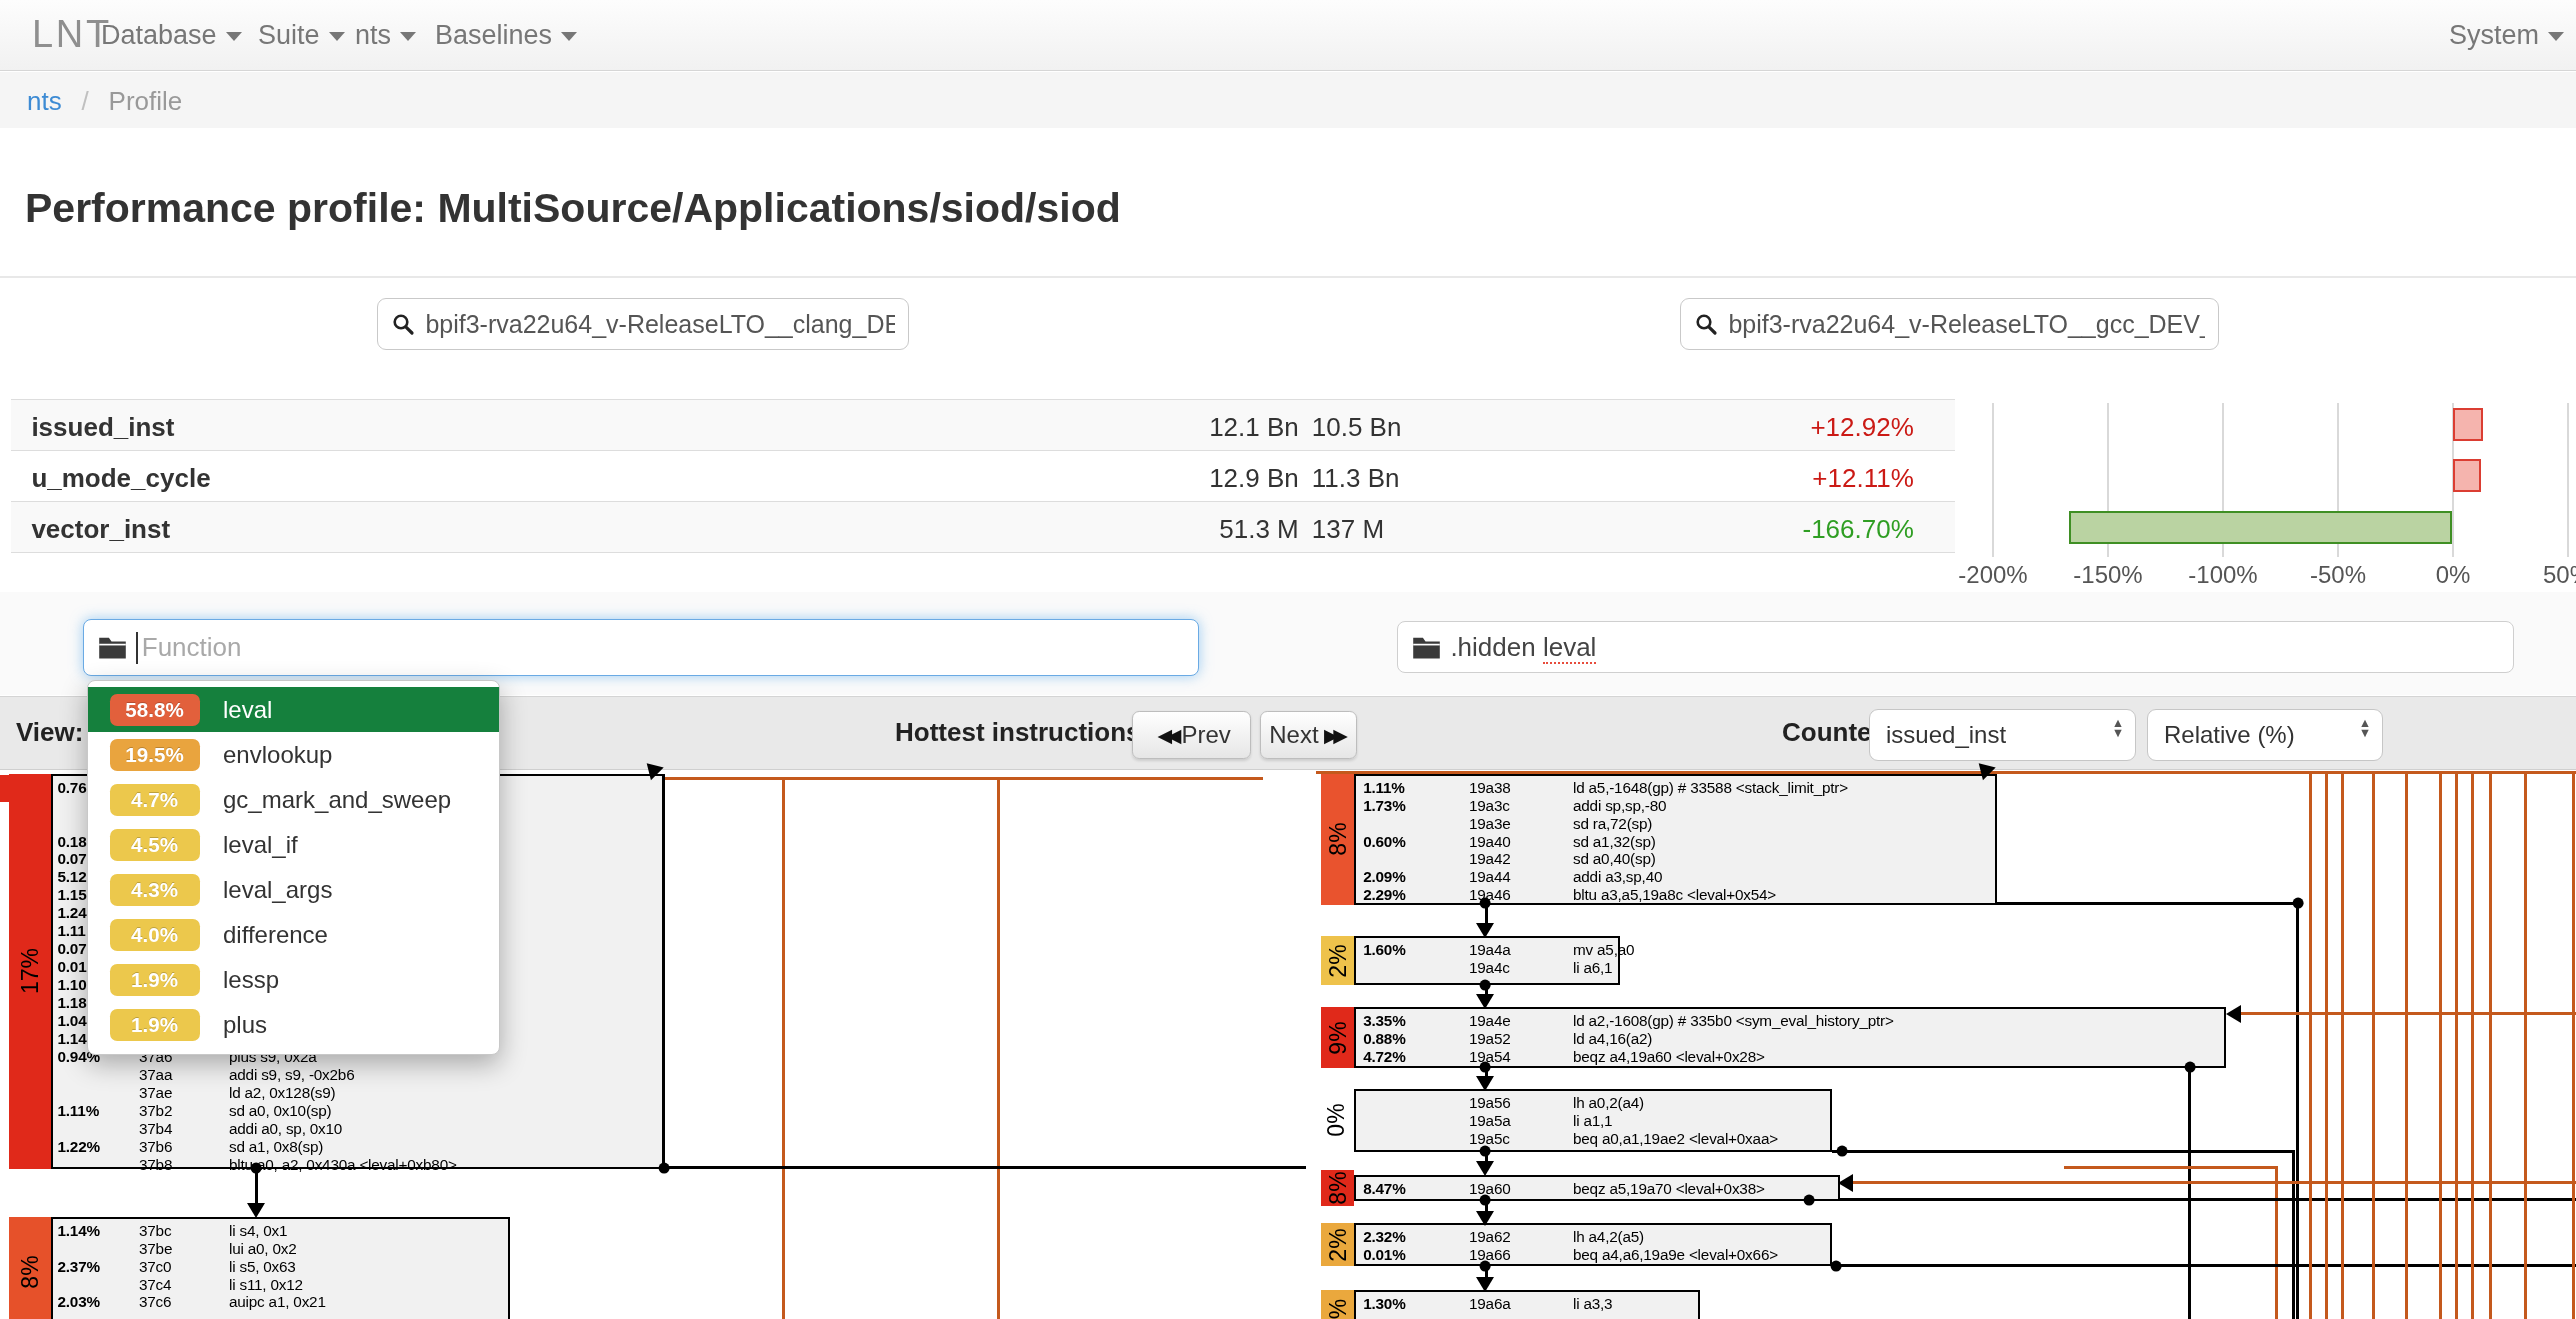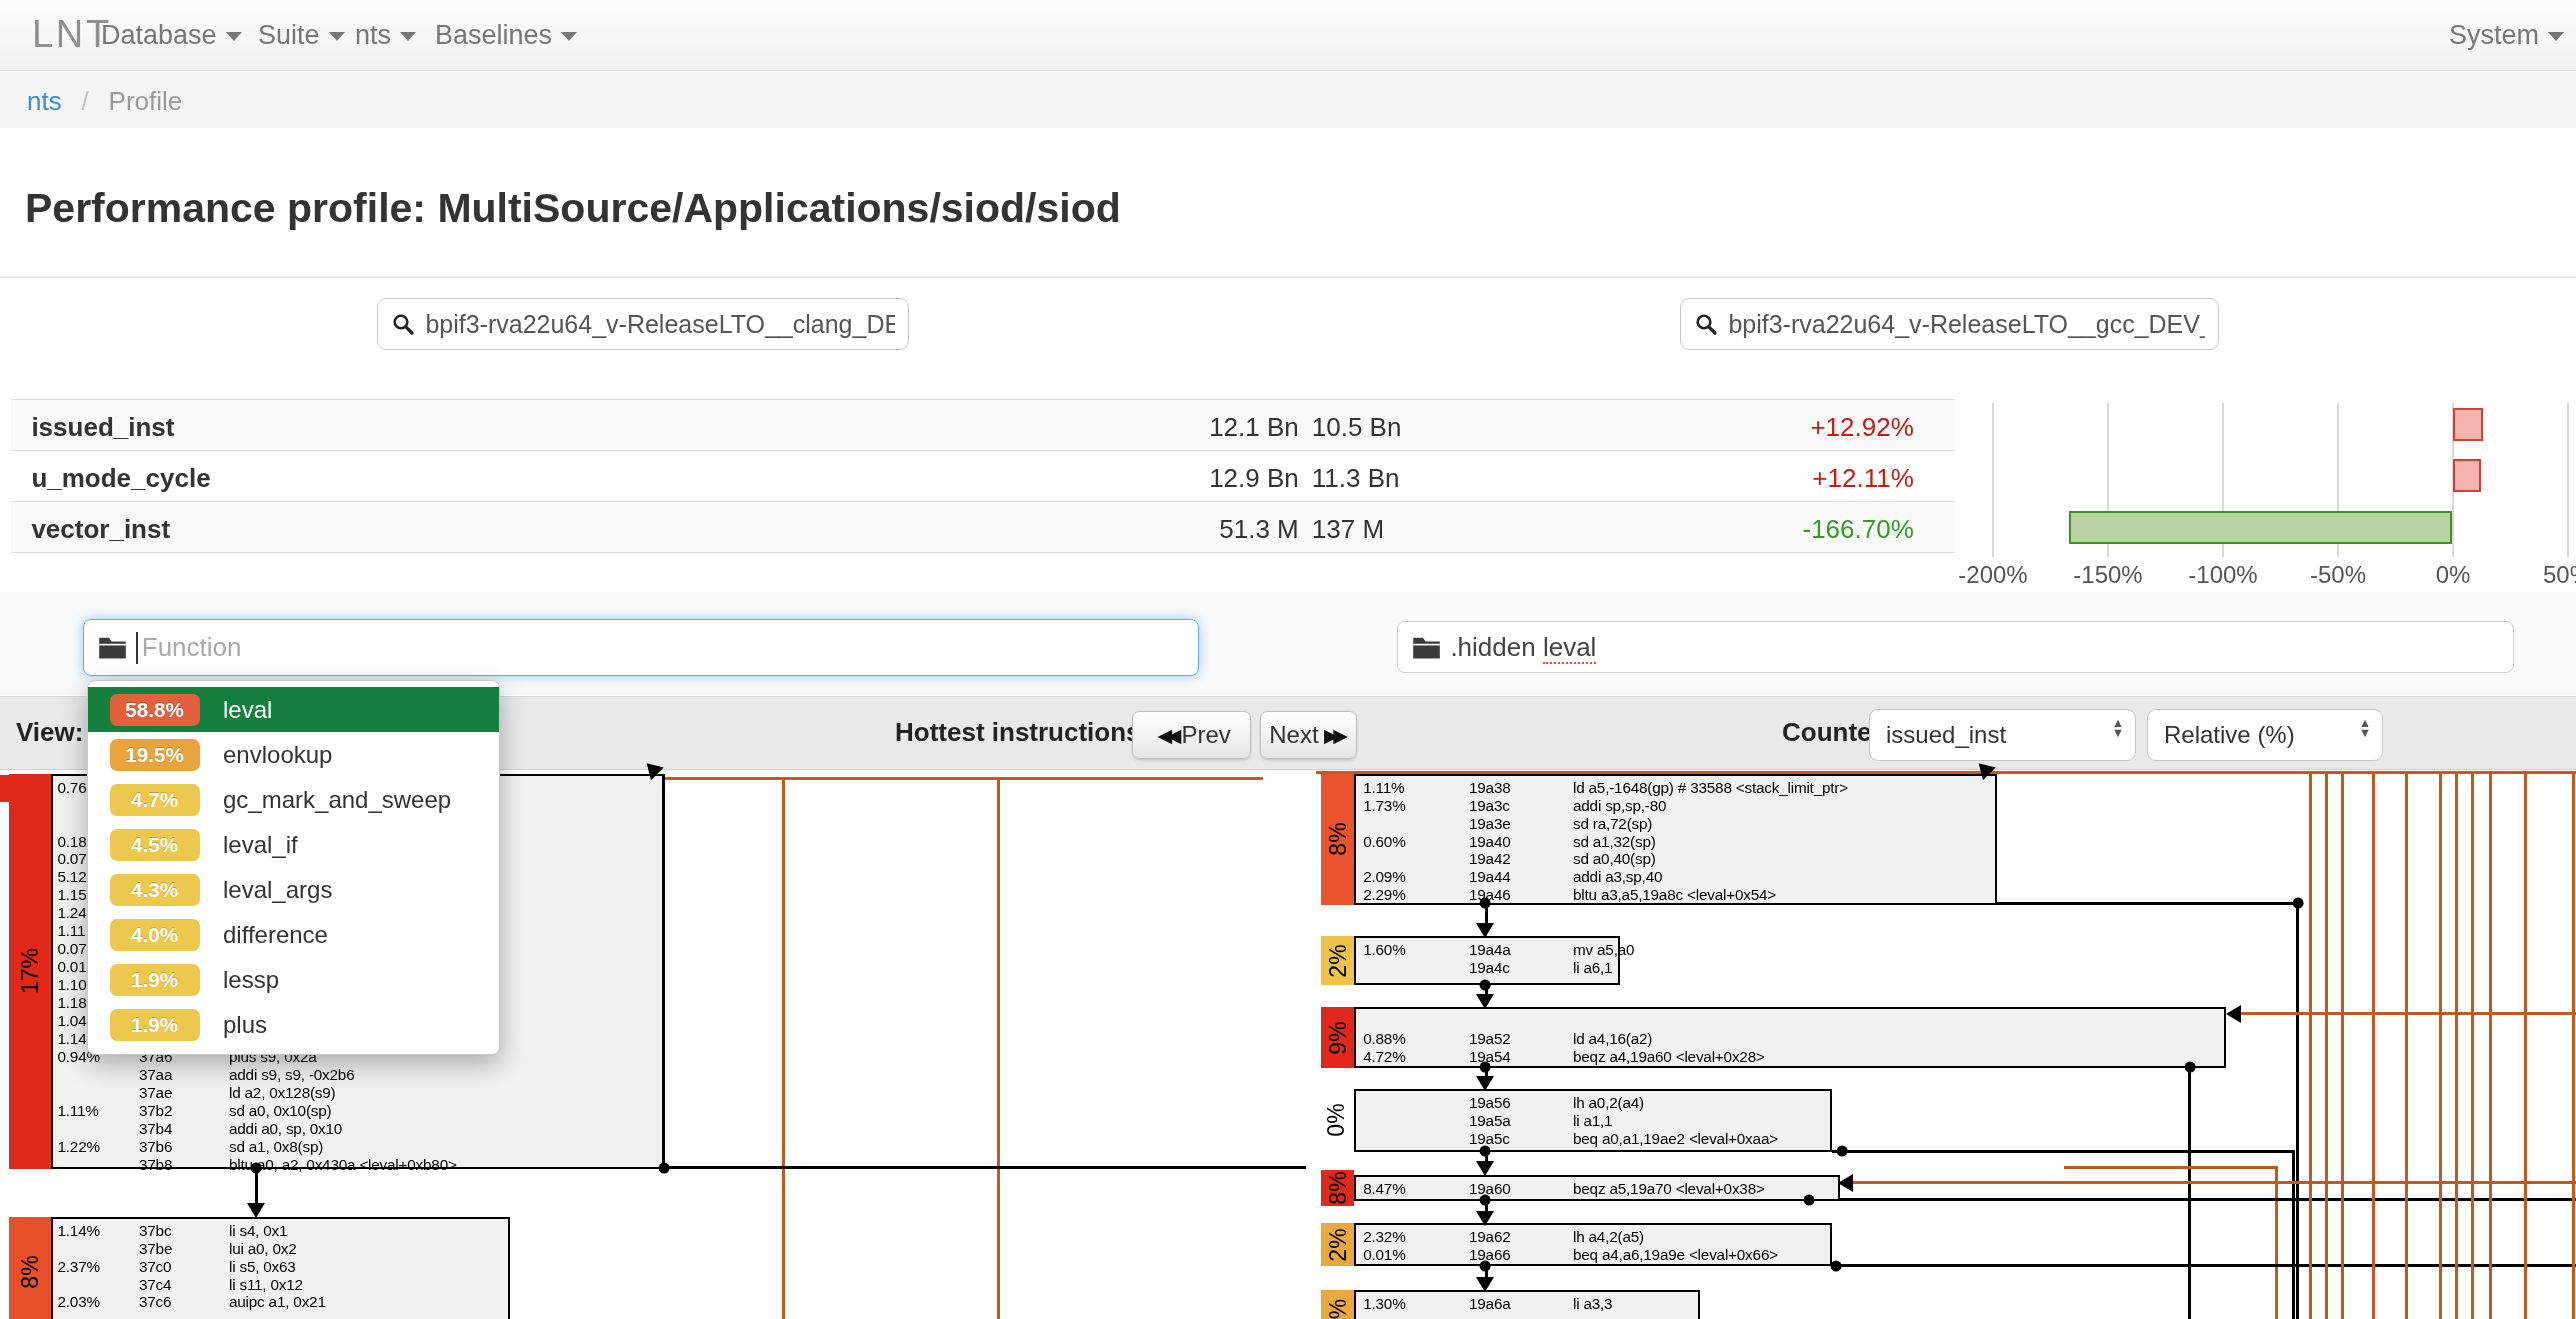--- a/index.html
+++ b/index.html
@@ -63,21 +63,21 @@
   .selectbox{position:absolute;top:11.7px;height:52px;background:#fff;border:1.8px solid #c6c6c6;border-radius:9px;
     display:flex;align-items:center;box-sizing:border-box;padding-left:16px;font-size:24px;color:#333;cursor:pointer;}
   .sel-arrows{position:absolute;right:10.8px;top:8px;display:flex;flex-direction:column;align-items:center;
     font-size:12.6px;line-height:10.8px;color:#555;}
   
   #panels{position:absolute;left:0;top:0;width:2576px;height:1319px;z-index:2;}
   .asm-box{position:absolute;background:#f1f1f1;border:2.7px solid #000;box-sizing:border-box;z-index:3;}
   .sev-bar{position:absolute;z-index:3;}
   .sev-label{position:absolute;z-index:4;font-size:23px;color:#000;transform:translate(-50%,-50%) rotate(-90deg);white-space:nowrap;}
   .asm-row{position:absolute;height:18px;font-size:15.3px;letter-spacing:-0.2px;color:#000;white-space:nowrap;}
-  .asm-pct{position:absolute;top:0;}
+  .asm-pct{position:absolute;top:0;font-weight:bold;}
   .asm-addr{position:absolute;top:0;}
   .asm-ins{position:absolute;top:0;}
   .edge{position:absolute;z-index:2;}
   .dot{position:absolute;width:10.8px;height:10.8px;border-radius:50%;background:#000;transform:translate(-50%,-50%);z-index:4;}
   .arr-down{position:absolute;width:0;height:0;border-left:9px solid transparent;border-right:9px solid transparent;
     border-top:15.3px solid #000;transform:translate(-50%,0);z-index:4;}
   .arr-left{position:absolute;width:0;height:0;border-top:9px solid transparent;border-bottom:9px solid transparent;
     border-right:15.3px solid #000;transform:translate(0,-50%);z-index:4;}
   .arr-nw{position:absolute;width:0;height:0;border-left:9px solid transparent;border-right:9px solid transparent;
     border-bottom:15.3px solid #000;transform:rotate(-45deg);z-index:4;}
@@ -363,20 +363,25 @@
         <span class="asm-ins" style="left: 217px;">mv a5,a0</span>
       </div>
       <div class="asm-row" style="top: 20.6px; left: 0px; right: 0px;">
         <span class="asm-addr" style="left: 113px;">19a4c</span>
         <span class="asm-ins" style="left: 217px;">li a6,1</span>
       </div>
     </div>
     <div class="sev-bar" style="left: 1321px; top: 1007px; width: 33px; height: 61px; background: rgb(224, 41, 26);"></div>
     <div class="sev-label" style="left: 1338px; top: 1038px;">9%</div>
     <div class="asm-box" style="left: 1354px; top: 1007px; width: 872px; height: 61px;">
+      <div class="asm-row" style="top: 2.7px; left: 0px; right: 0px;">
+        <span class="asm-pct" style="left: 7.2px;">3.35%</span>
+        <span class="asm-addr" style="left: 113px;">19a4e</span>
+        <span class="asm-ins" style="left: 217px;">ld a2,-1608(gp) # 335b0 &lt;sym_eval_history_ptr&gt;</span>
+      </div>
       <div class="asm-row" style="top: 20.6px; left: 0px; right: 0px;">
         <span class="asm-pct" style="left: 7.2px;">0.88%</span>
         <span class="asm-addr" style="left: 113px;">19a52</span>
         <span class="asm-ins" style="left: 217px;">ld a4,16(a2)</span>
       </div>
       <div class="asm-row" style="top: 39px; left: 0px; right: 0px;">
         <span class="asm-pct" style="left: 7.2px;">4.72%</span>
         <span class="asm-addr" style="left: 113px;">19a54</span>
         <span class="asm-ins" style="left: 217px;">beqz a4,19a60 &lt;leval+0x28&gt;</span>
       </div>

